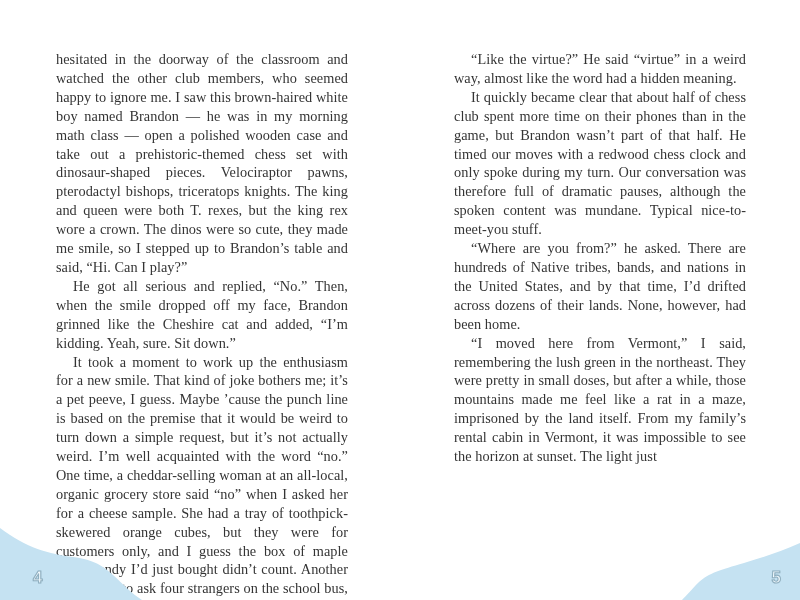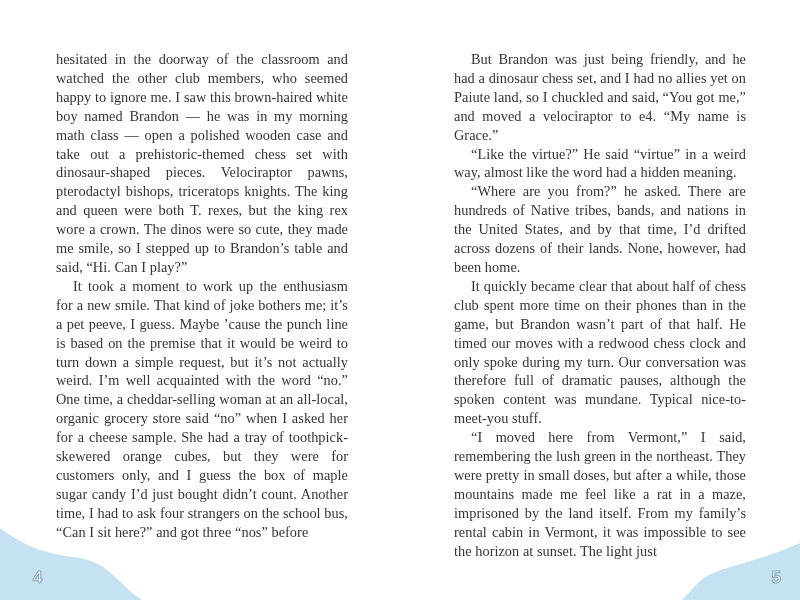--- a/index.html
+++ b/index.html
@@ -47,28 +47,28 @@
   .pagenum.left  { left: 33px; }
   .pagenum.right { right: 19px; }
 </style>
 </head>
 <body>
 
 <div class="spread">
 
   <div class="text-col left">
       <p class="para">hesitated in the doorway of the classroom and watched the other club members, who seemed happy to ignore me. I saw this brown-haired white boy named Brandon — he was in my morning math class — open a polished wooden case and take out a prehistoric-themed chess set with dinosaur-shaped pieces. Velociraptor pawns, pterodactyl bishops, triceratops knights. The king and queen were both T. rexes, but the king rex wore a crown. The dinos were so cute, they made me smile, so I stepped up to Brandon’s table and said, “Hi. Can I play?”</p>
+      <p class="para indent">He got all serious and replied, “No.” Then, when the smile dropped off my face, Brandon grinned like the Cheshire cat and added, “I’m kidding. Yeah, sure. Sit down.”</p>
       <p class="para indent">It took a moment to work up the enthusiasm for a new smile. That kind of joke bothers me; it’s a pet peeve, I guess. Maybe ’cause the punch line is based on the premise that it would be weird to turn down a simple request, but it’s not actually weird. I’m well acquainted with the word “no.” One time, a cheddar-selling woman at an all-local, organic grocery store said “no” when I asked her for a cheese sample. She had a tray of toothpick-skewered orange cubes, but they were for customers only, and I guess the box of maple sugar candy I’d just bought didn’t count. Another time, I had to ask four strangers on the school bus, “Can I sit here?” and got three “nos” before</p>
     </div>
 
   <div class="text-col right">
-      <p class="para indent">But Brandon was just being friendly, and he had a dinosaur chess set, and I had no allies yet on Paiute land, so I chuckled and said, “You got me,” and moved a velociraptor to e4. “My name is Grace.”</p>
       <p class="para indent">“Like the virtue?” He said “virtue” in a weird way, almost like the word had a hidden meaning.</p>
+      <p class="para indent">It quickly became clear that about half of chess club spent more time on their phones than in the game, but Brandon wasn’t part of that half. He timed our moves with a redwood chess clock and only spoke during my turn. Our conversation was therefore full of dramatic pauses, although the spoken content was mundane. Typical nice-to-meet-you stuff.</p>
       <p class="para indent">“Where are you from?” he asked. There are hundreds of Native tribes, bands, and nations in the United States, and by that time, I’d drifted across dozens of their lands. None, however, had been home.</p>
-      <p class="para indent">It quickly became clear that about half of chess club spent more time on their phones than in the game, but Brandon wasn’t part of that half. He timed our moves with a redwood chess clock and only spoke during my turn. Our conversation was therefore full of dramatic pauses, although the spoken content was mundane. Typical nice-to-meet-you stuff.</p>
       <p class="para indent">“I moved here from Vermont,” I said, remembering the lush green in the northeast. They were pretty in small doses, but after a while, those mountains made me feel like a rat in a maze, imprisoned by the land itself. From my family’s rental cabin in Vermont, it was impossible to see the horizon at sunset. The light just</p>
     </div>
 
   <svg class="wave left" width="220" height="80" viewBox="0 0 220 80">
     <path d="M0,8 C26,28 50,34 73,37 C95,40 103,46 113,55 C123,64 131,73 142,80 L0,80 Z" fill="#c5e2f2"></path>
   </svg>
 
   <svg class="wave right" width="220" height="80" viewBox="0 0 220 80">
     <path d="M220,23 C200,32 184,37 164,43 C140,50 129,53 119,62 C111,70 107,75 102,80 L220,80 Z" fill="#c5e2f2"></path>
   </svg>

